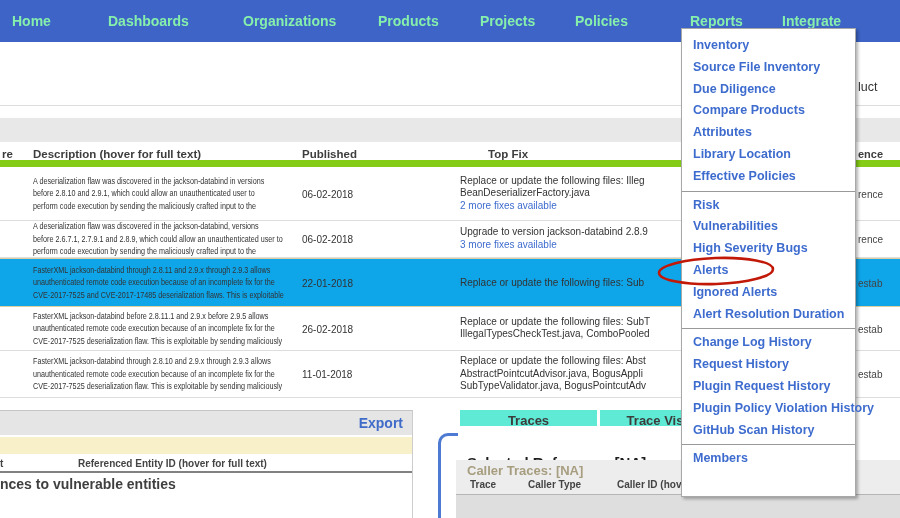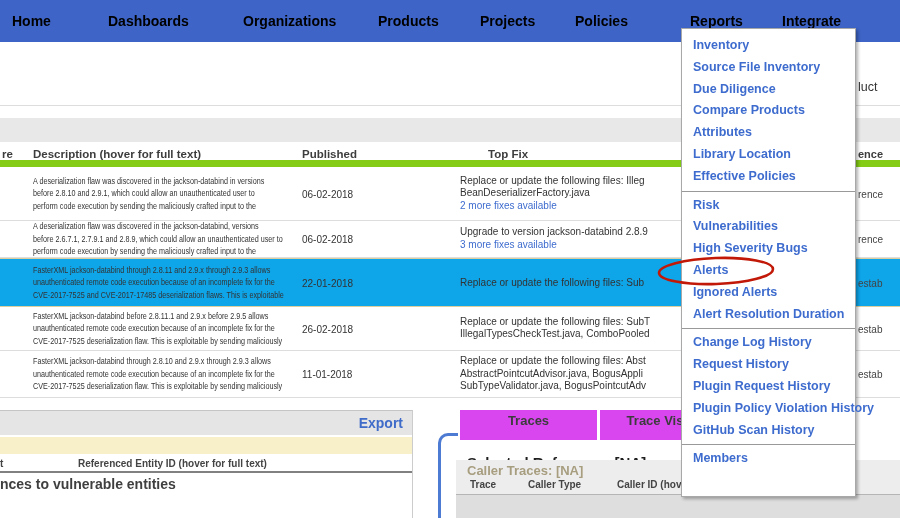--- a/index.html
+++ b/index.html
@@ -1,21 +1,21 @@
 <!DOCTYPE html>
 <html><head>
 <meta charset="utf-8">
 <style>
   * { margin:0; padding:0; box-sizing:border-box; }
   body { font-family:"Liberation Sans", sans-serif; background:#fff; }
   #screen { position:relative; width:900px; height:518px; overflow:hidden; background:#fff; }
 
   
   .nav { position:absolute; left:0; top:0; width:900px; height:42px; background:#3d64c6; z-index:5; }
-  .nav-item { position:absolute; top:13px; color:#000000; font-size:14px; font-weight:700; cursor:pointer; white-space:nowrap; }
+  .nav-item { position:absolute; top:13px; color:#86efac; font-size:14px; font-weight:700; cursor:pointer; white-space:nowrap; }
 
   
   .strip-border { position:absolute; left:0; top:105px; width:900px; height:1px; background:#ddd; }
   .gray-band { position:absolute; left:0; top:118px; width:900px; height:24px; background:#e8e8e8; }
   .frag-topright { position:absolute; left:858px; top:80px; font-size:12.5px; color:#333; }
 
   
   .tbl-header { position:absolute; left:0; top:142px; width:900px; height:25px; border-bottom:7px solid #84cc16; }
   .th { position:absolute; top:6px; font-size:11.5px; font-weight:600; color:#3d3d3d; white-space:nowrap; }
   .row { position:absolute; left:0; width:900px; border-bottom:1px solid #ddd; overflow:visible; }
@@ -43,21 +43,21 @@
   .refs-th { position:absolute; left:78px; top:47px; font-size:10px; font-weight:600; color:#444; white-space:nowrap; }
   .refs-th-border { position:absolute; left:0; top:60px; width:100%; height:2px; background:#818181; }
   .refs-empty { position:absolute; left:0; top:65px; font-size:14px; font-weight:700; color:#3f3f3f; white-space:nowrap; }
 
   
   .bracket { position:absolute; left:438px; top:433px; width:20px; height:85px;
              border-left:3px solid #4d7ad2; border-top:3px solid #4d7ad2; border-top-left-radius:10px; }
 
   
   .traces-panel { position:absolute; left:456px; top:408px; width:444px; height:110px; }
-  .tab { position:absolute; top:2px; height:30px; background:#d946ef; color:#3c3c3c;
+  .tab { position:absolute; top:2px; height:16px; background:#5eead4; color:#3c3c3c;
          font-size:13px; font-weight:600; text-align:center; line-height:22px; cursor:pointer; overflow:hidden; white-space:nowrap; }
   .tab1 { left:4px; width:137px; }
   .tab2 { left:144px; width:170px; }
   .sel-ref { position:absolute; left:11px; top:46px; font-size:15px; font-weight:700; color:#1f1f1f; white-space:nowrap; }
   .caller-sec { position:absolute; left:0; top:52px; width:444px; height:34px; background:#ededed; }
   .caller-title { position:absolute; left:11px; top:3px; font-size:13px; font-weight:700; color:#a79d7f; white-space:nowrap; }
   .caller-th { position:absolute; top:19px; font-size:10px; font-weight:700; color:#444; white-space:nowrap; }
   .caller-empty { position:absolute; left:0; top:86px; width:444px; height:24px; background:#dedede; border-top:1px solid #b5b5b5; }
 
   

